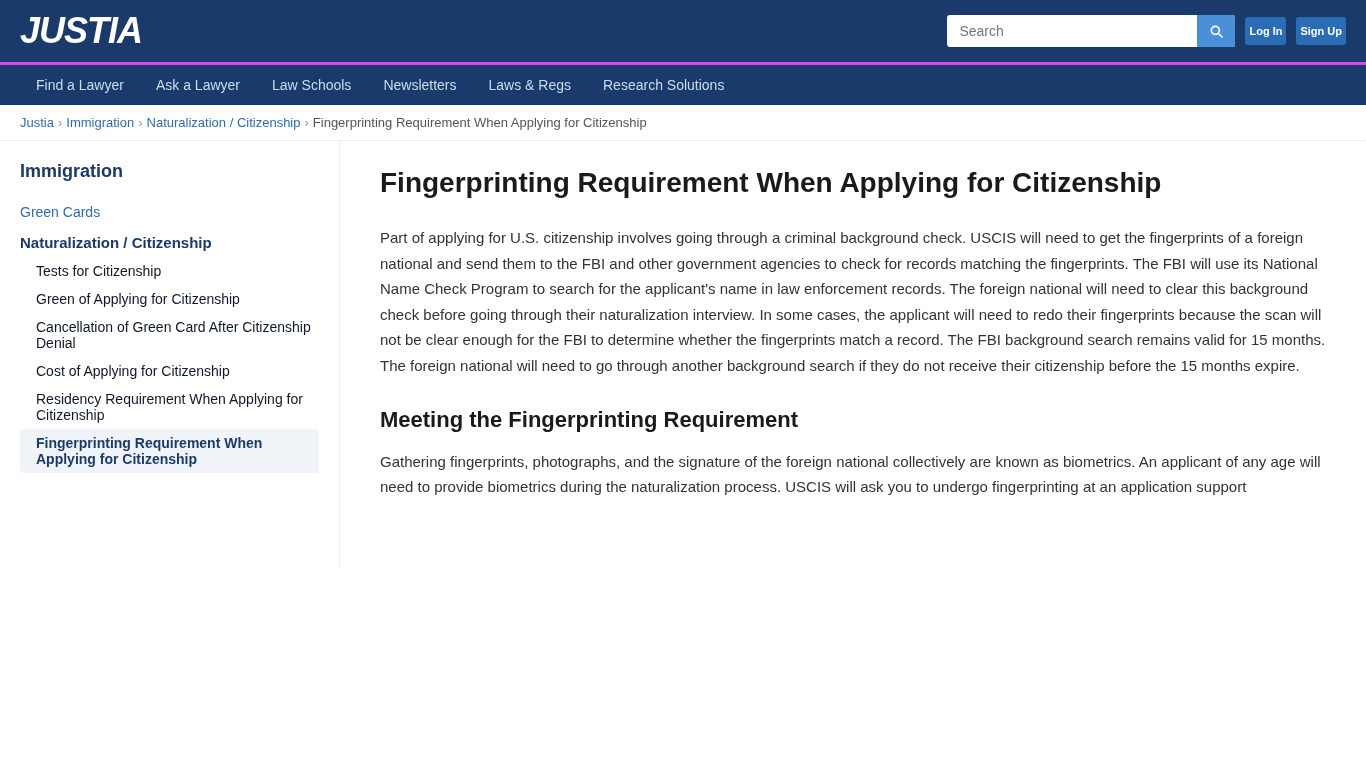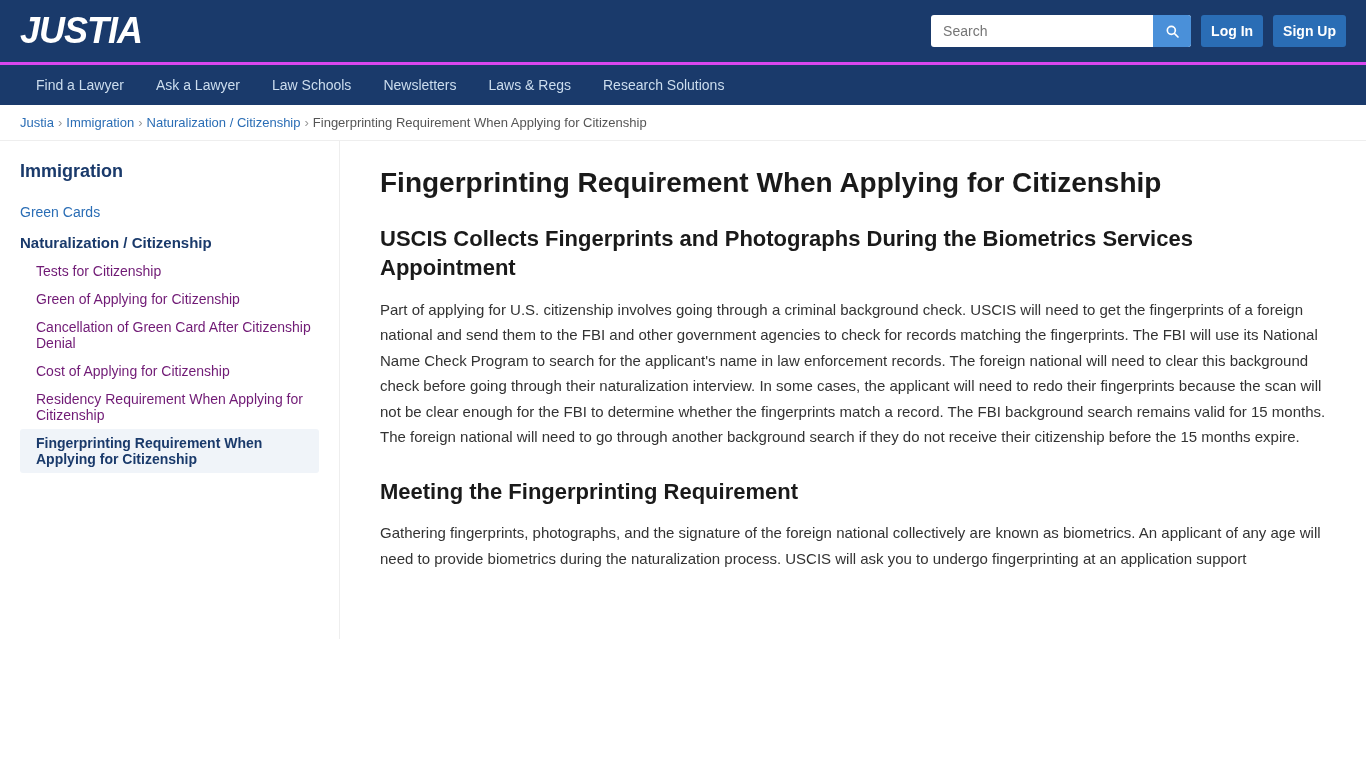--- a/index.html
+++ b/index.html
@@ -24,21 +24,21 @@
       display: flex;
       align-items: center;
       gap: 10px;
     }
     .search-container {
       position: relative;
       display: flex;
       align-items: center;
     }
     .search-input {
-      width: 260px;
+      width: 288px;
       padding: 8px 40px 8px 12px;
       border: none;
       border-radius: 3px;
       font-size: 14px;
       color: #999;
     }
     .search-btn {
       position: absolute;
       right: 0;
       top: 0;
@@ -51,25 +51,25 @@
       display: flex;
       align-items: center;
       justify-content: center;
     }
     .search-icon-svg {
       width: 16px;
       height: 16px;
       fill: #fff;
     }
     .btn-login, .btn-signup {
-      padding: 8px 10px;
+      padding: 8px 4px;
       border: none;
       border-radius: 3px;
       cursor: pointer;
-      font-size: 14px;
+      font-size: 11px;
       font-weight: bold;
     }
     .btn-login {
       background: #2a6db5;
       color: #fff;
     }
     .btn-signup {
       background: #2a6db5;
       color: #fff;
       text-align: center;
@@ -138,21 +138,21 @@
       border-bottom: none;
     }
     .sidebar-section-title {
       color: #1a3a6b;
       font-size: 15px;
       font-weight: bold;
       padding: 8px 0 6px 0;
     }
     .sidebar-sub-link {
       display: block;
-      color: #701a75;
+      color: #0f172a;
       text-decoration: none;
       padding: 6px 0 6px 16px;
       font-size: 14px;
     }
     .sidebar-active-bg {
       background: #f0f4f9;
       border-radius: 3px;
       padding: 6px 0 6px 16px;
       display: block;
       color: #1a3a6b;
@@ -234,19 +234,18 @@
     <a href="#" class="sidebar-sub-link">Tests for Citizenship</a>
     <a href="#" class="sidebar-sub-link">Green of Applying for Citizenship</a>
     <a href="#" class="sidebar-sub-link">Cancellation of Green Card After Citizenship Denial</a>
     <a href="#" class="sidebar-sub-link">Cost of Applying for Citizenship</a>
     <a href="#" class="sidebar-sub-link">Residency Requirement When Applying for Citizenship</a>
     <a href="#" class="sidebar-active-bg">Fingerprinting Requirement When Applying for Citizenship</a>
   </aside>
 
   <main class="content">
     <h1 class="page-title">Fingerprinting Requirement When Applying for Citizenship</h1>
-    <h2 class="section-heading">USCIS Collects Fingerprints and Photographs During the Biometrics Services Appointment</h2>
     <p class="body-text">Part of applying for U.S. citizenship involves going through a criminal background check. USCIS will need to get the fingerprints of a foreign national and send them to the FBI and other government agencies to check for records matching the fingerprints. The FBI will use its National Name Check Program to search for the applicant's name in law enforcement records. The foreign national will need to clear this background check before going through their naturalization interview. In some cases, the applicant will need to redo their fingerprints because the scan will not be clear enough for the FBI to determine whether the fingerprints match a record. The FBI background search remains valid for 15 months. The foreign national will need to go through another background search if they do not receive their citizenship before the 15 months expire.</p>
     <h2 class="section-heading">Meeting the Fingerprinting Requirement</h2>
     <p class="body-text">Gathering fingerprints, photographs, and the signature of the foreign national collectively are known as biometrics. An applicant of any age will need to provide biometrics during the naturalization process. USCIS will ask you to undergo fingerprinting at an application support</p>
   </main>
 
 </div>
 
 </body></html>

